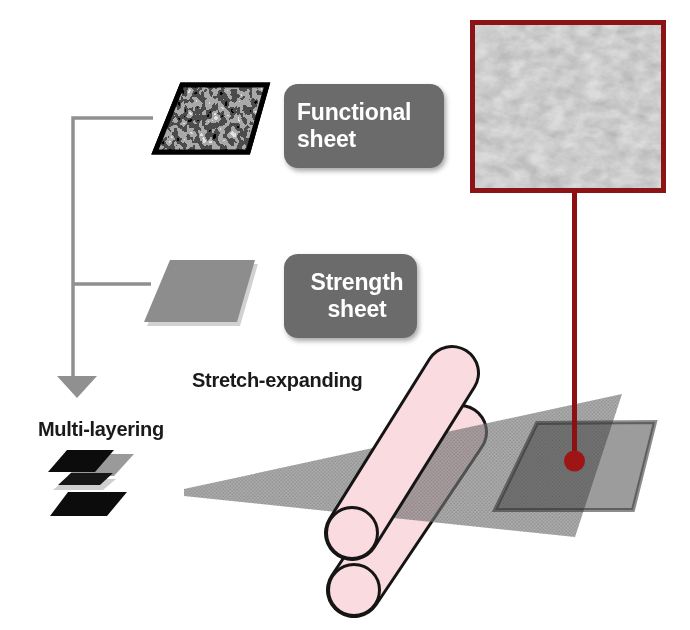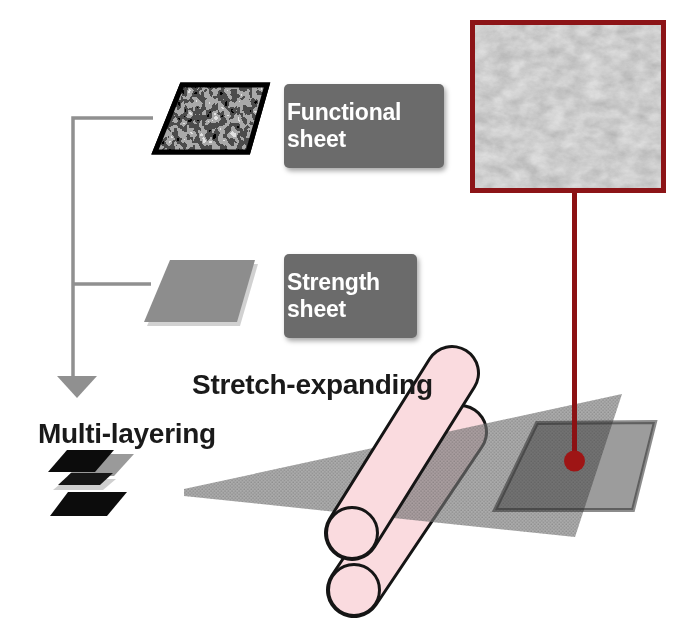--- a/index.html
+++ b/index.html
@@ -4,29 +4,29 @@
 <style>
   html,body{margin:0;padding:0;background:#fff;}
   #stage{
     position:relative;width:690px;height:630px;background:#fff;overflow:hidden;
     font-family:"Liberation Sans","DejaVu Sans",sans-serif;
   }
   #gfx{position:absolute;left:0;top:0;width:690px;height:630px;}
   .label-box{
     position:absolute;display:flex;align-items:center;
     background:var(--label-box-bg,#6b6b6b);color:var(--label-text,#fff);
-    border-radius:5px;padding-left:3px;box-sizing:border-box;
+    border-radius:14px;padding-left:13px;box-sizing:border-box;
     font-size:23px;font-weight:700;line-height:27px;letter-spacing:-0.2px;
     box-shadow:2px 3px 5px rgba(0,0,0,0.35);
   }
   #functional-box{left:284px;top:84px;width:160px;height:84px;}
-  #strength-box{left:284px;top:254px;width:133px;height:84px;}
+  #strength-box{left:284px;top:254px;width:133px;height:84px;text-align:center;}
   .free-label{
     position:absolute;color:var(--text-black,#1a1a1a);
-    font-weight:700;font-size:28px;white-space:nowrap;letter-spacing:-0.3px;
+    font-weight:700;font-size:20px;white-space:nowrap;letter-spacing:-0.3px;
   }
   #multi-label{left:38px;top:418px;text-align:center;}
   #stretch-label{left:192px;top:369px;}
   #micrograph{
     position:absolute;left:470px;top:20px;width:196px;height:173px;
     border:5px solid var(--maroon-accent,#8c1417);box-sizing:border-box;
     background:#9d9d9d;
   }
   #micrograph svg{display:block;width:100%;height:100%;}
 </style>

